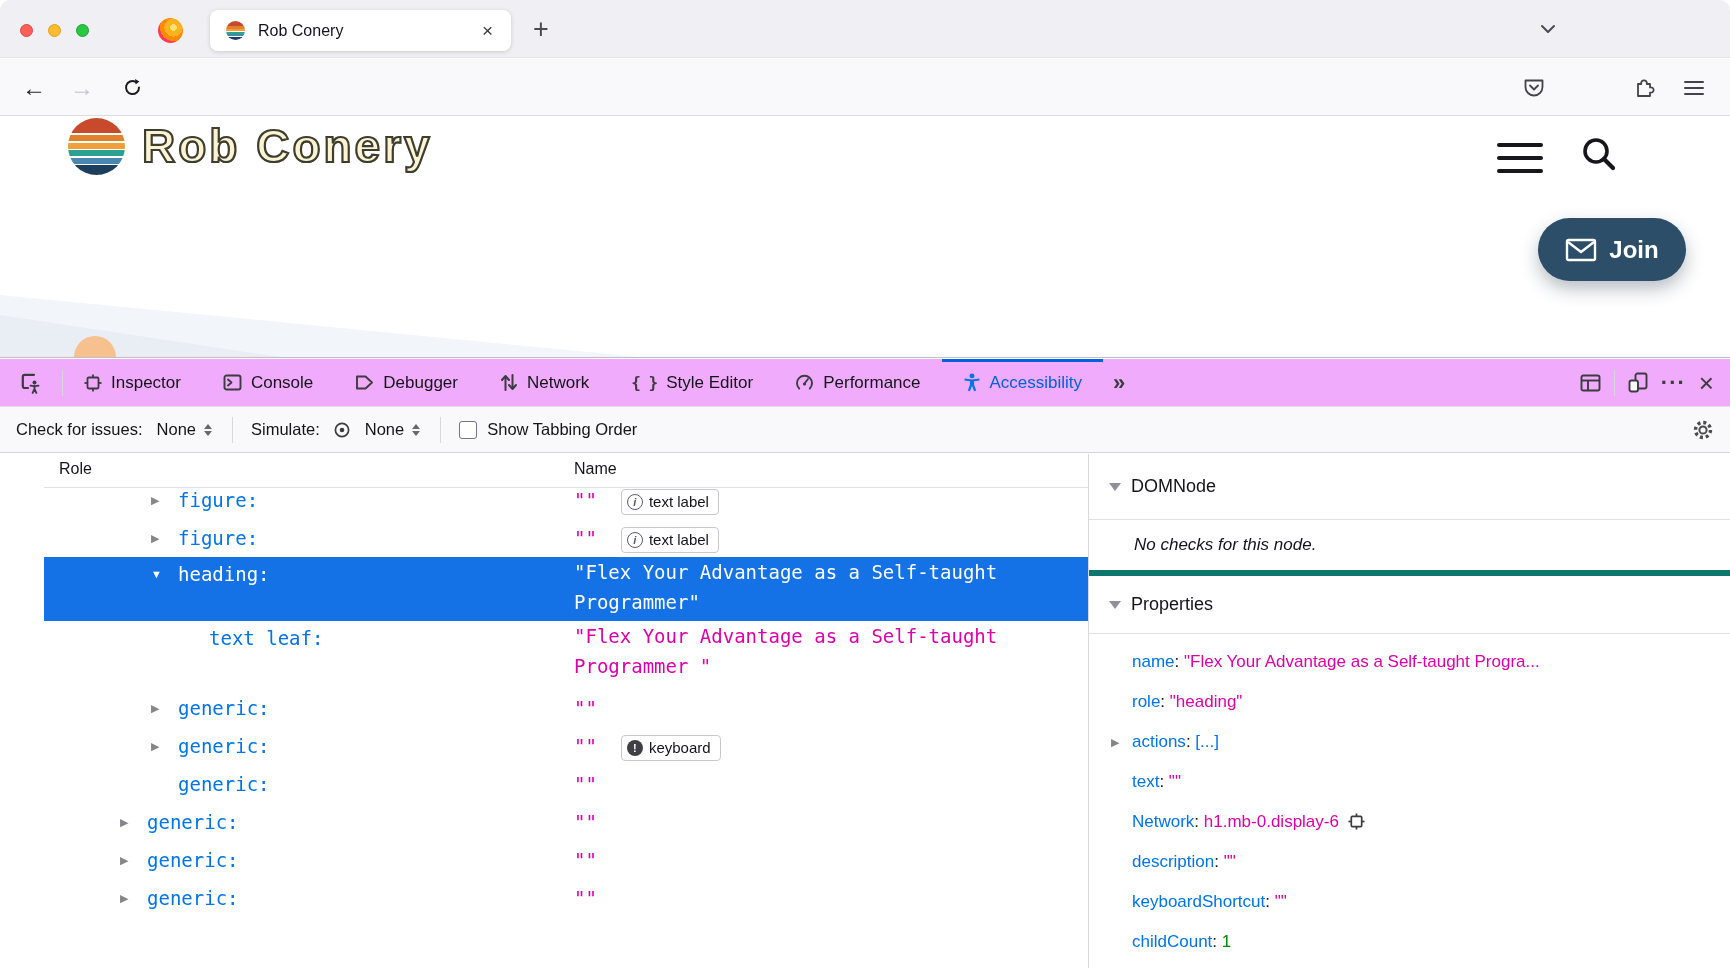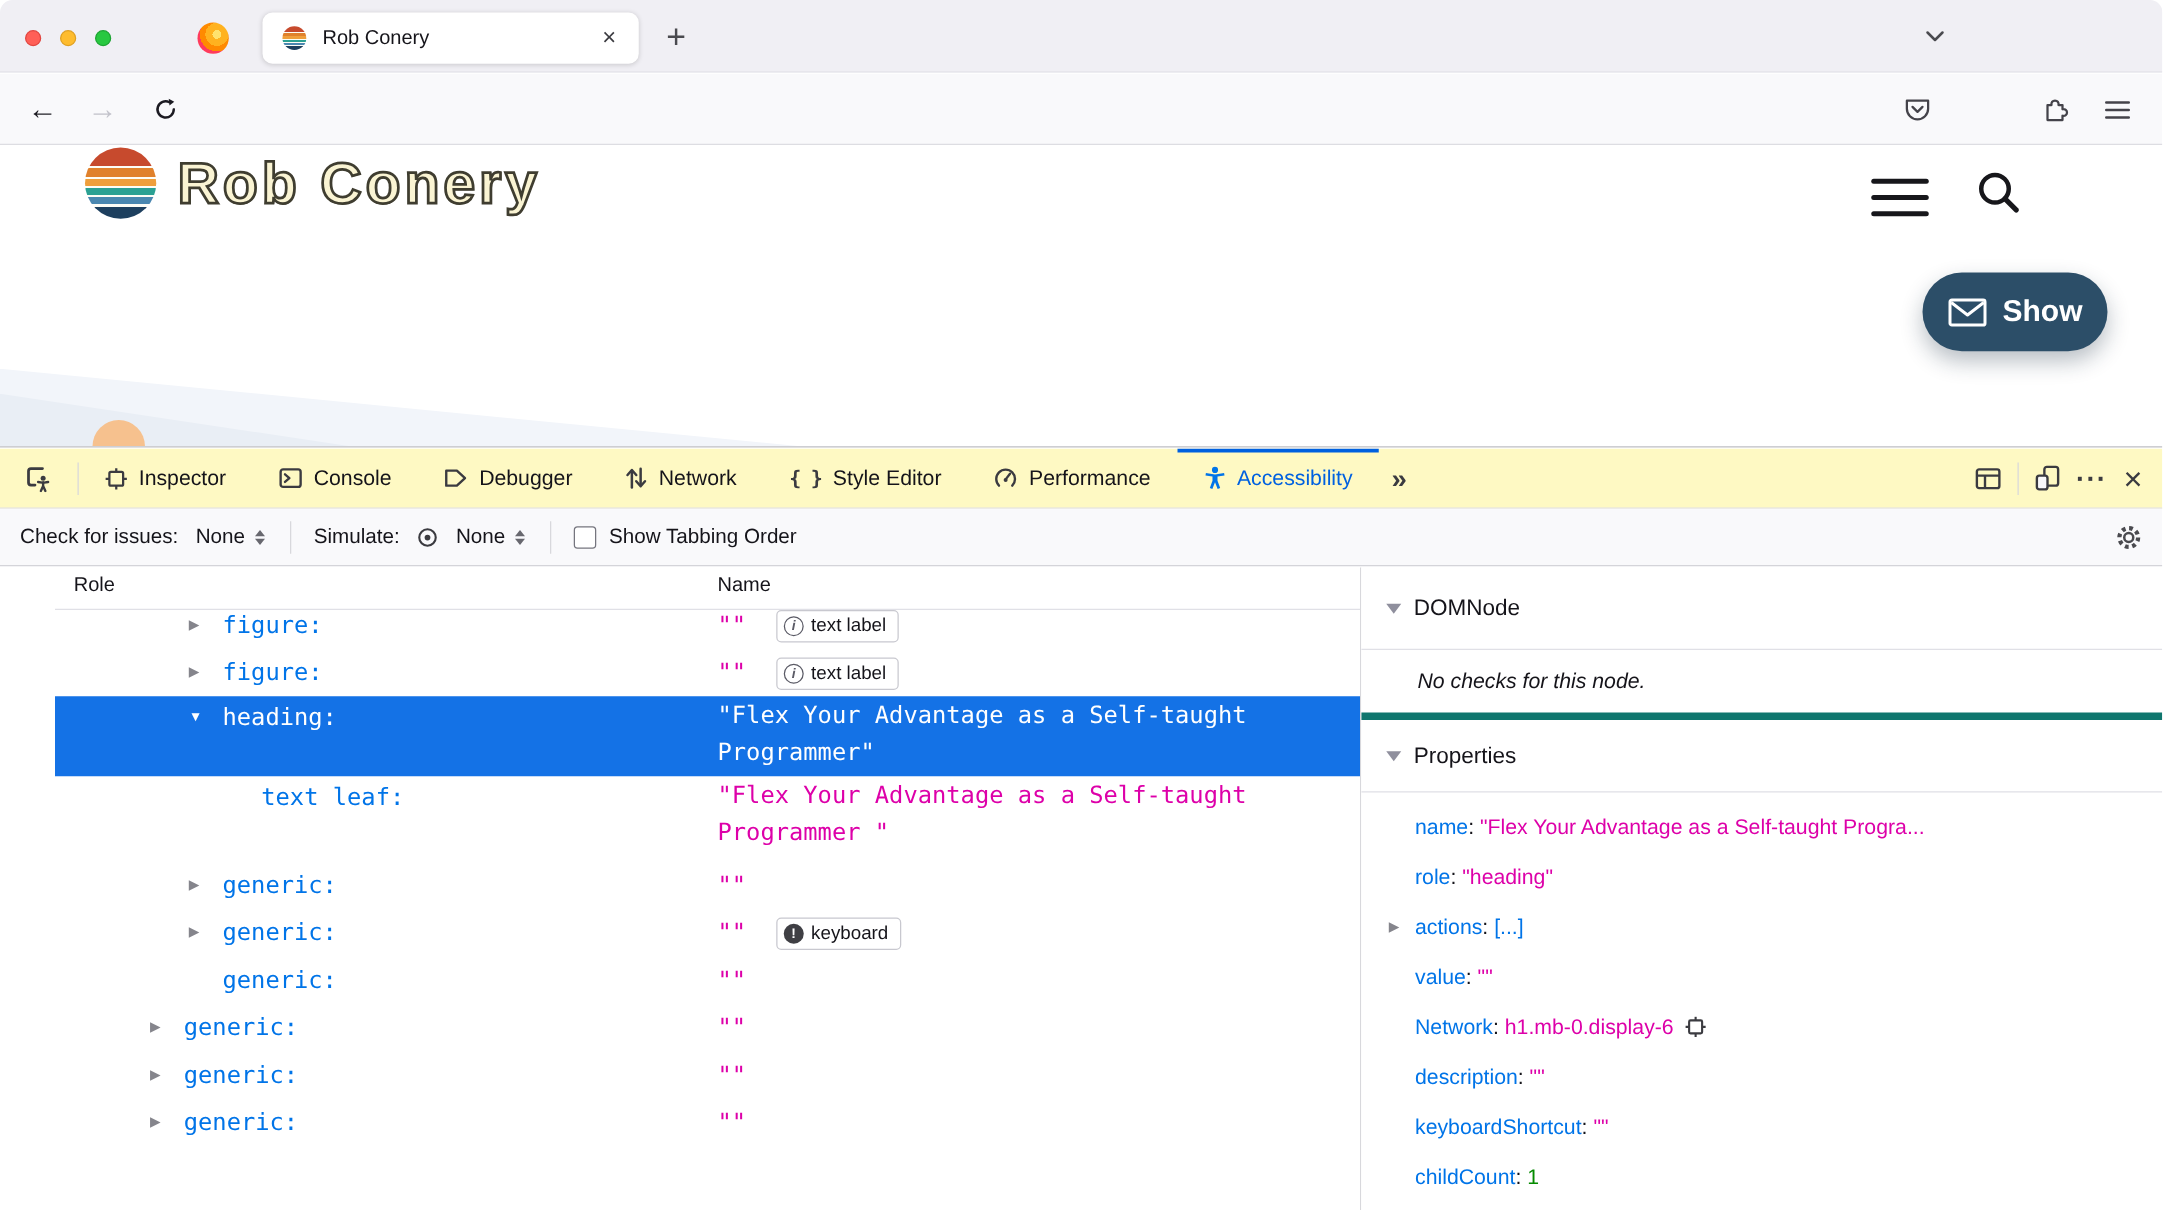--- a/index.html
+++ b/index.html
@@ -48,21 +48,21 @@
   .brand { position:absolute; left:142px; top:2px; font-size:46px; font-weight:700; letter-spacing:3px;
     color:#faf4d3; -webkit-text-stroke:2.2px #3f3d30; text-shadow:0 1px 0 #3f3d30; white-space:nowrap; }
   .pg-burger { position:absolute; left:1497px; top:26px; width:46px; }
   .pg-burger div { height:4px; background:#17171b; border-radius:2px; margin-bottom:9px; }
   .join { position:absolute; left:1538px; top:101px; width:148px; height:63px; border-radius:34px; background:#2c4e68;
     box-shadow:0 8px 18px rgba(20,40,60,.30); display:flex; align-items:center; justify-content:center; gap:12px; }
   .join span { color:#fff; font-size:24px; font-weight:700; }
 
   
   .devtools { position:absolute; left:0; top:357px; width:100%; height:611px; background:#fff; border-top:1px solid #bfbfc4; }
-  .dt-tabbar { position:absolute; left:0; top:1px; width:100%; height:48px; background:#fef9c3; border-bottom:1px solid #e0e0e6;
+  .dt-tabbar { position:absolute; left:0; top:1px; width:100%; height:48px; background:#f0abfc; border-bottom:1px solid #e0e0e6;
     display:flex; align-items:center; }
   .picker-wrap { width:62px; display:flex; justify-content:center; }
   .vsep { width:1px; height:26px; background:#d8d8dc; }
   .dt-tab { display:flex; align-items:center; gap:9px; padding:0 21px; height:48px; font-size:17px; color:#15141a; position:relative; }
   .dt-tab.active { color:#0061e0; }
   .dt-tab.active::before { content:""; position:absolute; left:0; top:0; width:100%; height:3px; background:#0060df; }
   .braces { font-family:"DejaVu Sans Mono", monospace; font-weight:700; font-size:16px; color:#3b3b40; letter-spacing:-1px; }
   .more-tabs { font-size:22px; color:#3b3b40; padding:0 10px; font-weight:700; }
   .dt-right { margin-left:auto; display:flex; align-items:center; gap:13px; padding-right:16px; }
   .meatball { font-size:22px; color:#3b3b40; letter-spacing:1px; font-weight:700; }
@@ -206,21 +206,21 @@
       <svg width="42" height="42" viewBox="0 0 42 42">
           <circle cx="18" cy="17" r="11" fill="none" stroke="#17171b" stroke-width="3.6"></circle>
           <line x1="26" y1="25" x2="35" y2="34" stroke="#17171b" stroke-width="4.2" stroke-linecap="round"></line>
         </svg>
     </div>
     <div class="join">
       <svg width="32" height="24" viewBox="0 0 32 24">
           <rect x="2" y="2" width="28" height="20" rx="1.5" fill="none" stroke="#fff" stroke-width="2.4"></rect>
           <polyline points="3,4 16,14 29,4" fill="none" stroke="#fff" stroke-width="2.4" stroke-linejoin="round"></polyline>
         </svg>
-      <span>Show</span>
+      <span>Join</span>
     </div>
   </div>
 
   <div class="devtools">
 
     <div class="dt-tabbar">
       <div class="picker-wrap">
         <svg width="22" height="22" viewBox="0 0 22 22">
             <path d="M14 2.8 H4.8 A2 2 0 0 0 2.8 4.8 V14 a2 2 0 0 0 2 2 H8" fill="none" stroke="#3b3b40" stroke-width="2.2" stroke-linecap="round"></path>
             <circle cx="14.5" cy="10.5" r="2" fill="#3b3b40"></circle>
@@ -427,21 +427,21 @@
         </div>
         <div class="empty">No checks for this node.</div>
         <div class="sec-head h-props">
           <span class="sec-tri"></span>
           <span>Properties</span>
         </div>
         <div class="props">
           <div class="prow"><span class="pkey">name</span>: <span class="pv-s">"Flex Your Advantage as a Self-taught Progra...</span></div>
           <div class="prow"><span class="pkey">role</span>: <span class="pv-s">"heading"</span></div>
           <div class="prow"><span class="parr">▶</span><span class="pkey">actions</span>: <span class="pv-o">[...]</span></div>
-          <div class="prow"><span class="pkey">value</span>: <span class="pv-s">""</span></div>
+          <div class="prow"><span class="pkey">text</span>: <span class="pv-s">""</span></div>
           <div class="prow"><span class="pkey">Network</span>: <span class="pv-s">h1.mb-0.display-6</span><span class="node-ic"><svg width="17" height="17" viewBox="0 0 18 18">
                   <rect x="3.5" y="3.5" width="11" height="11" rx="1.2" fill="none" stroke="#3b3b40" stroke-width="1.8"></rect>
                   <g stroke="#3b3b40" stroke-width="1.8">
                     <line x1="9" y1="0.5" x2="9" y2="3.5"></line>
                     <line x1="9" y1="14.5" x2="9" y2="17.5"></line>
                     <line x1="0.5" y1="9" x2="3.5" y2="9"></line>
                     <line x1="14.5" y1="9" x2="17.5" y2="9"></line>
                   </g>
                 </svg></span></div>
           <div class="prow"><span class="pkey">description</span>: <span class="pv-s">""</span></div>

